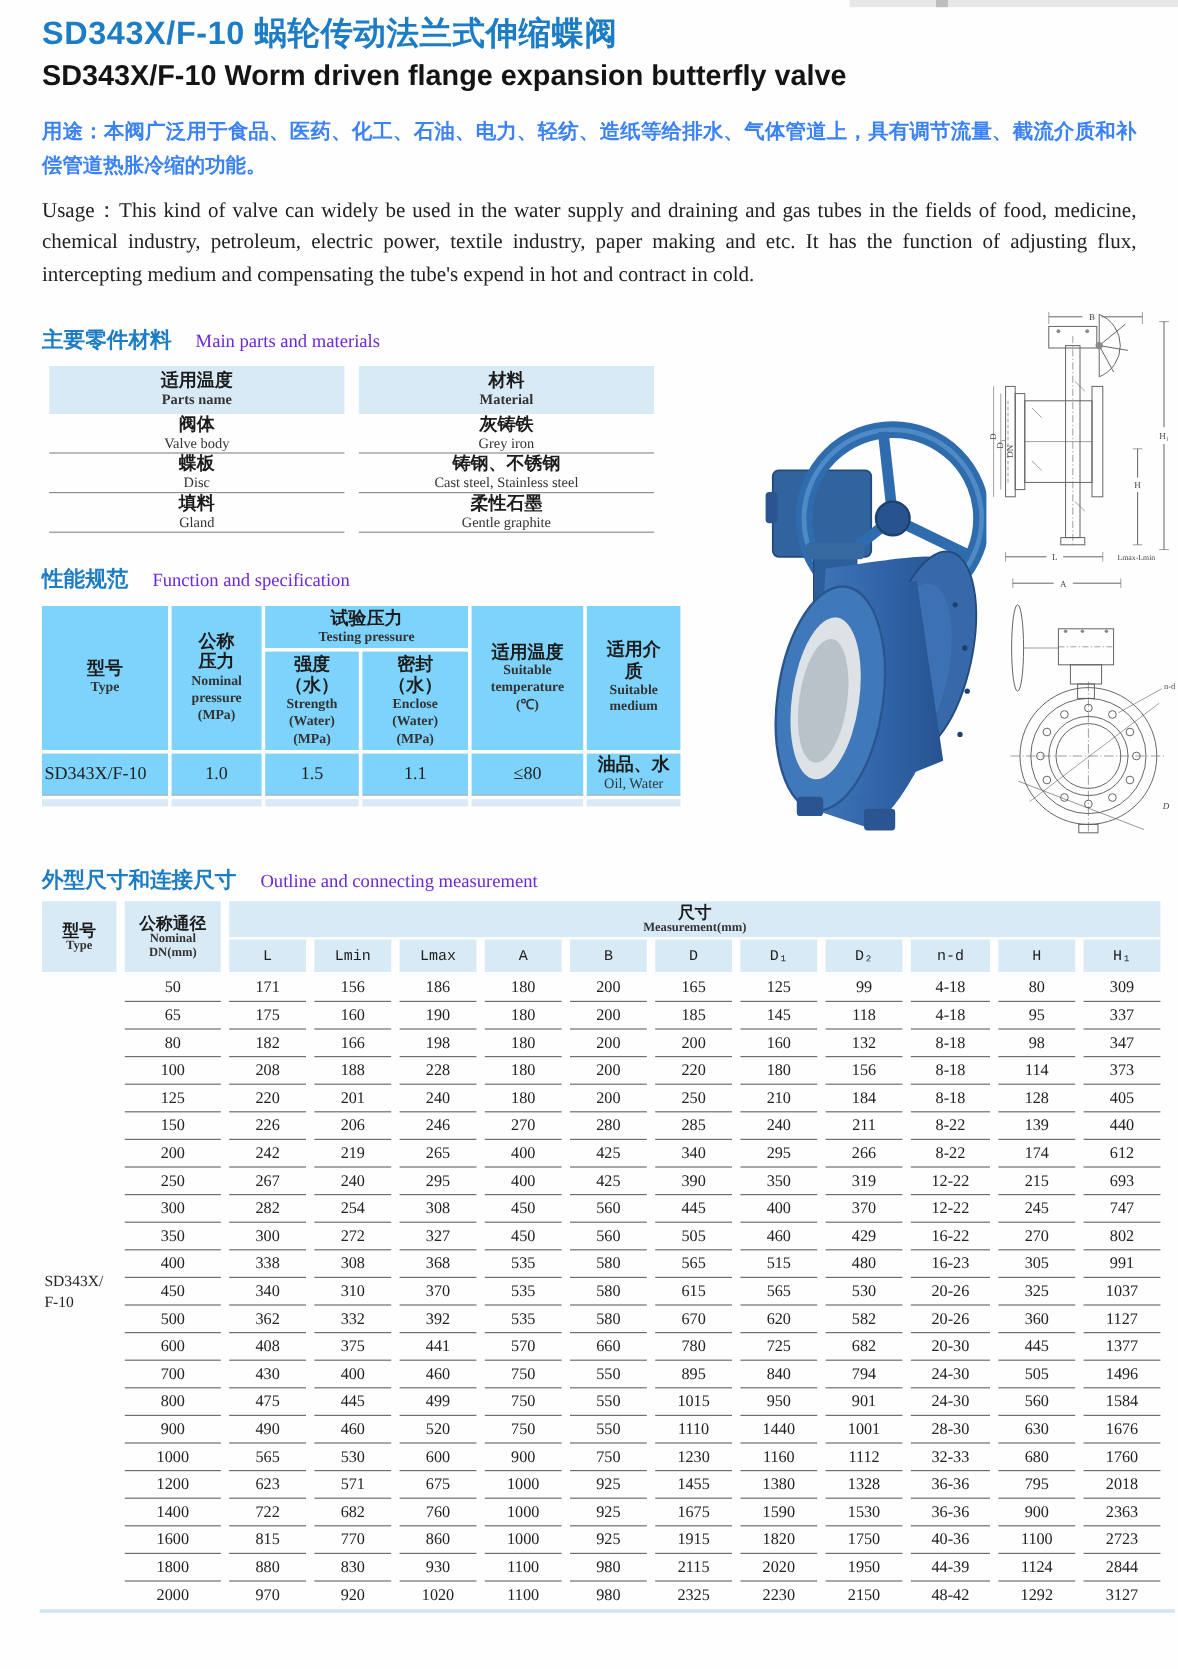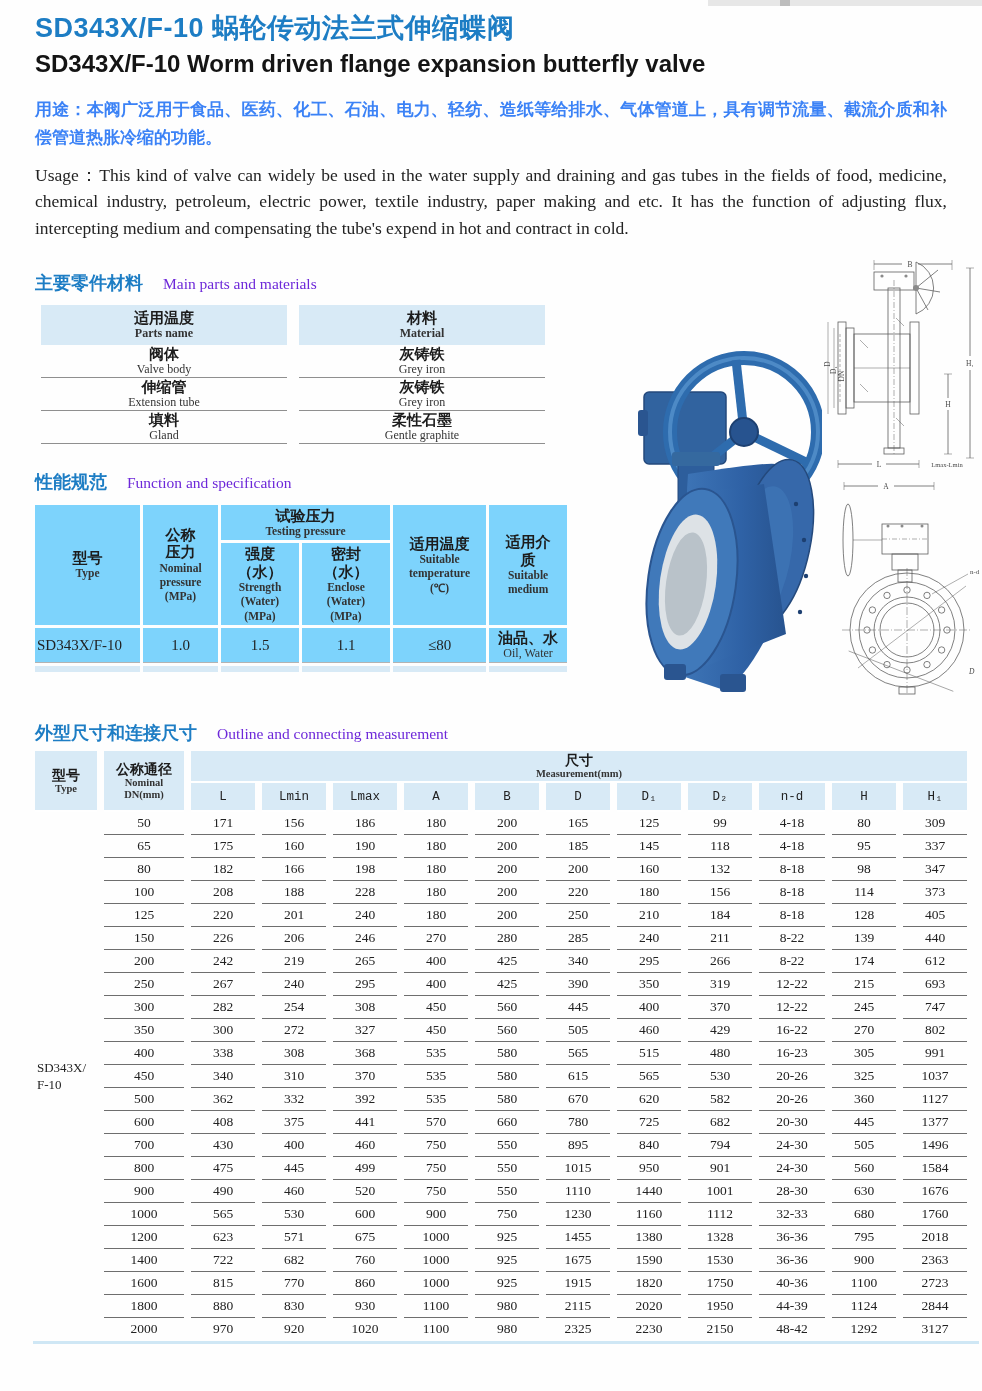--- a/index.html
+++ b/index.html
@@ -112,26 +112,26 @@
           <div class="cn">阀体</div>
             <div class="en">Valve body</div>
           </td>
         <td>
           <div class="cn">灰铸铁</div>
             <div class="en">Grey iron</div>
           </td>
       </tr>
       <tr>
         <td>
-          <div class="cn">伸缩管</div>
-            <div class="en">Extension tube</div>
+          <div class="cn">蝶板</div>
+            <div class="en">Disc</div>
           </td>
         <td>
-          <div class="cn">灰铸铁</div>
-            <div class="en">Grey iron</div>
+          <div class="cn">铸钢、不锈钢</div>
+            <div class="en">Cast steel, Stainless steel</div>
           </td>
       </tr>
       <tr>
         <td>
           <div class="cn">填料</div>
             <div class="en">Gland</div>
           </td>
         <td>
           <div class="cn">柔性石墨</div>
             <div class="en">Gentle graphite</div>

